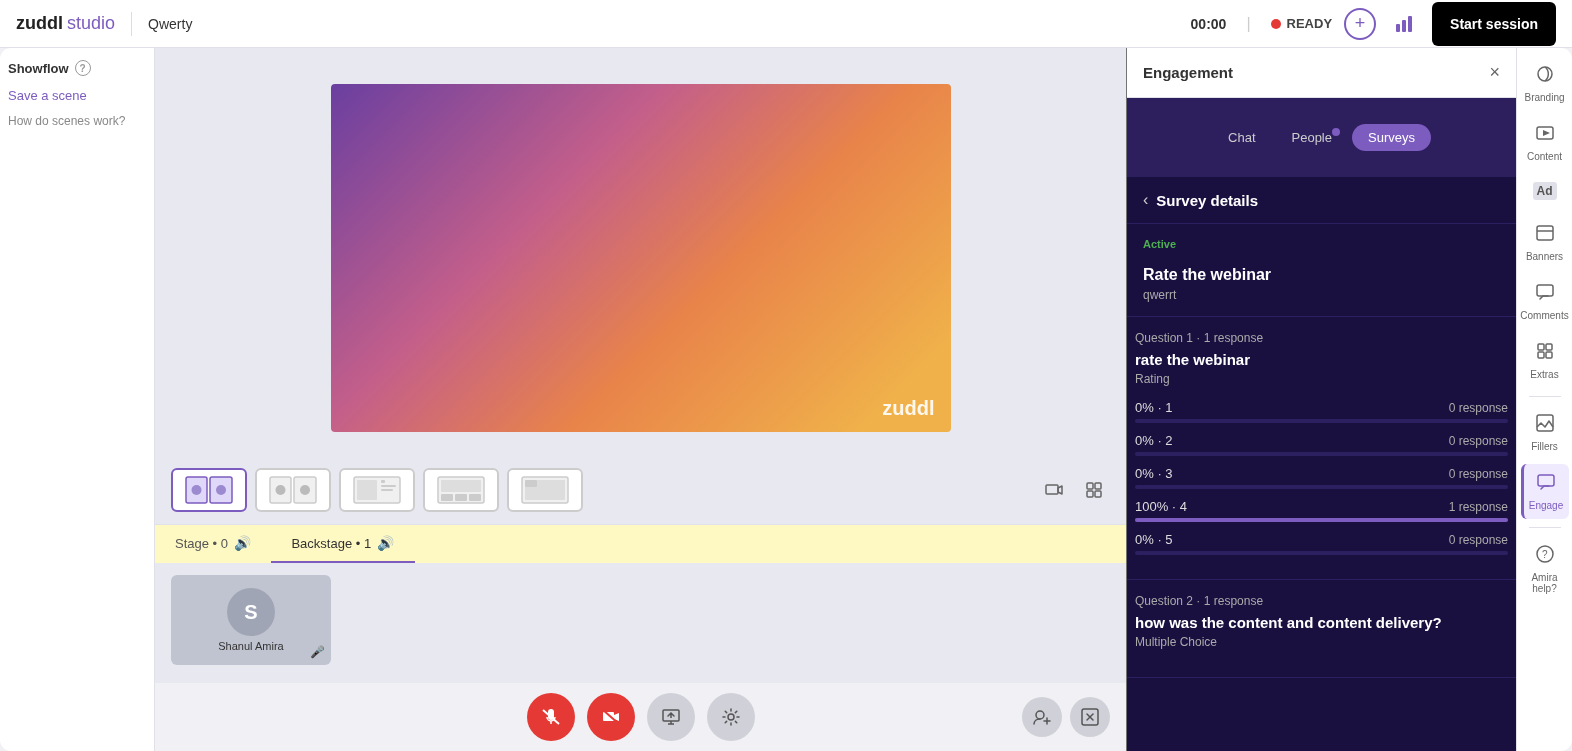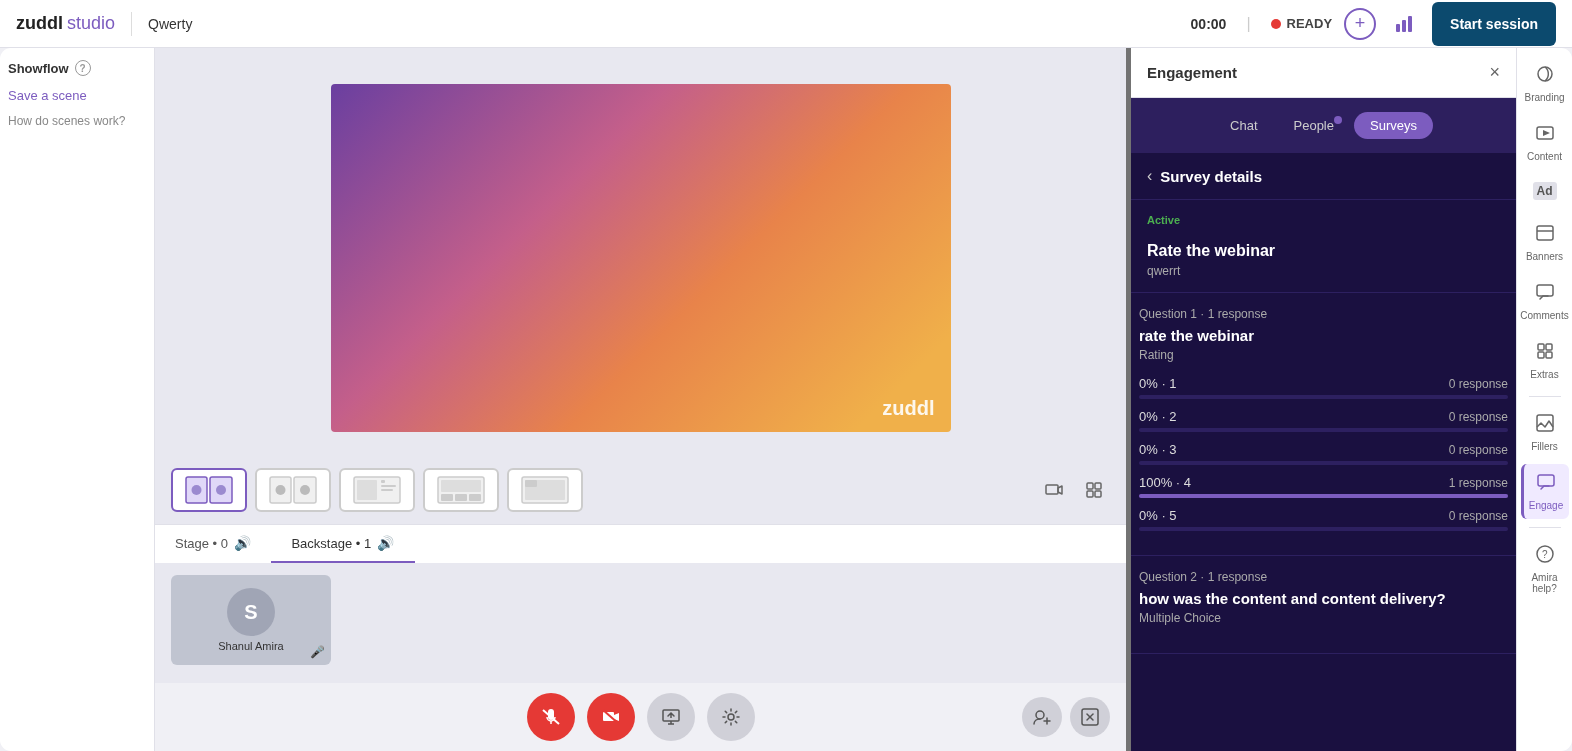--- a/index.html
+++ b/index.html
@@ -37,21 +37,21 @@
     .header-plus {
       width: 32px; height: 32px; border-radius: 50%; border: 2px solid #7c5cbf;
       display: flex; align-items: center; justify-content: center;
       cursor: pointer; color: #7c5cbf; font-size: 18px; font-weight: 300;
     }
     .header-chart {
       width: 32px; height: 32px; display: flex; align-items: center; justify-content: center;
       cursor: pointer; color: #7c5cbf;
     }
     .start-session-btn {
-      background: #0c4a6e; color: #fff; border: none; border-radius: 6px;
+      background: #000000; color: #fff; border: none; border-radius: 6px;
       padding: 14px 18px; font-size: 14px; font-weight: 600; cursor: pointer;
     }
 
     
     .main { display: flex; flex: 1; overflow: hidden; border-radius: 11px; }
 
     
     .showflow-sidebar {
       width: 155px; background: #fff; border-right: 1px solid #e0e0e8;
       display: flex; flex-direction: column; padding: 12px 8px;
@@ -88,21 +88,21 @@
       width: 76px; height: 44px; border: 2px solid #ccc; border-radius: 6px;
       background: #fff; cursor: pointer; display: flex; align-items: center; justify-content: center; gap: 4px;
     }
     .layout-btn.active { border-color: #7c5cbf; }
     .layout-btn svg { width: 48px; height: 28px; }
     .layout-extras { margin-left: auto; display: flex; gap: 8px; }
     .layout-icon-btn { width: 32px; height: 32px; border: none; background: none; cursor: pointer; color: #666; display: flex; align-items: center; justify-content: center; }
 
     
     .stage-tabs {
-      display: flex; border-top: 1px solid #e0e0e8; background: #ffffff;
+      display: flex; border-top: 1px solid #e0e0e8; background: #fef9c3;
       flex-shrink: 0;
     }
     .stage-tab {
       padding: 10px 20px; font-size: 13px; font-weight: 500; color: #555; cursor: pointer;
       border-bottom: 2px solid transparent; display: flex; align-items: center; gap: 6px;
     }
     .stage-tab.active { border-bottom-color: #7c5cbf; color: #333; }
     .stage-tab-icon { font-size: 14px; color: #888; }
 
     
@@ -136,33 +136,33 @@
       width: 48px; height: 48px; border-radius: 50%; border: none; cursor: pointer;
       display: flex; align-items: center; justify-content: center; font-size: 18px;
     }
     .control-btn.red { background: #e53935; color: white; }
     .control-btn.gray { background: #d0d0d8; color: #555; }
     .bottom-right { position: absolute; right: 16px; display: flex; gap: 8px; }
     .bottom-right-btn { width: 40px; height: 40px; border-radius: 50%; border: none; background: #d0d0d8; cursor: pointer; display: flex; align-items: center; justify-content: center; color: #555; font-size: 16px; }
 
     
     .engagement-panel {
-      width: 390px; background: #fff; border-left: 5px solid #737373;
+      width: 390px; background: #fff; border-left: 1px solid #737373;
       display: flex; flex-direction: column; flex-shrink: 0;
     }
     .engagement-header {
       display: flex; align-items: center; justify-content: space-between;
       padding: 14px 16px; border-bottom: 1px solid #e0e0e8;
     }
     .engagement-title { font-size: 15px; font-weight: 600; color: #333; }
     .engagement-close { background: none; border: none; cursor: pointer; font-size: 18px; color: #666; }
 
     
     .engagement-tabs-wrapper {
-      background: #2d1f5e; padding: 4px;
+      background: #2d1f5e; padding: 16px;
     }
     .engagement-tabs {
       display: flex; align-items: center; padding: 10px 16px; gap: 4px; justify-content: center;
     }
     .eng-tab {
       padding: 6px 16px; font-size: 13px; font-weight: 500; color: #ccc; cursor: pointer;
       border-radius: 20px; position: relative;
     }
     .eng-tab.active { background: #7c5cbf; color: #fff; }
     .eng-tab-dot {

